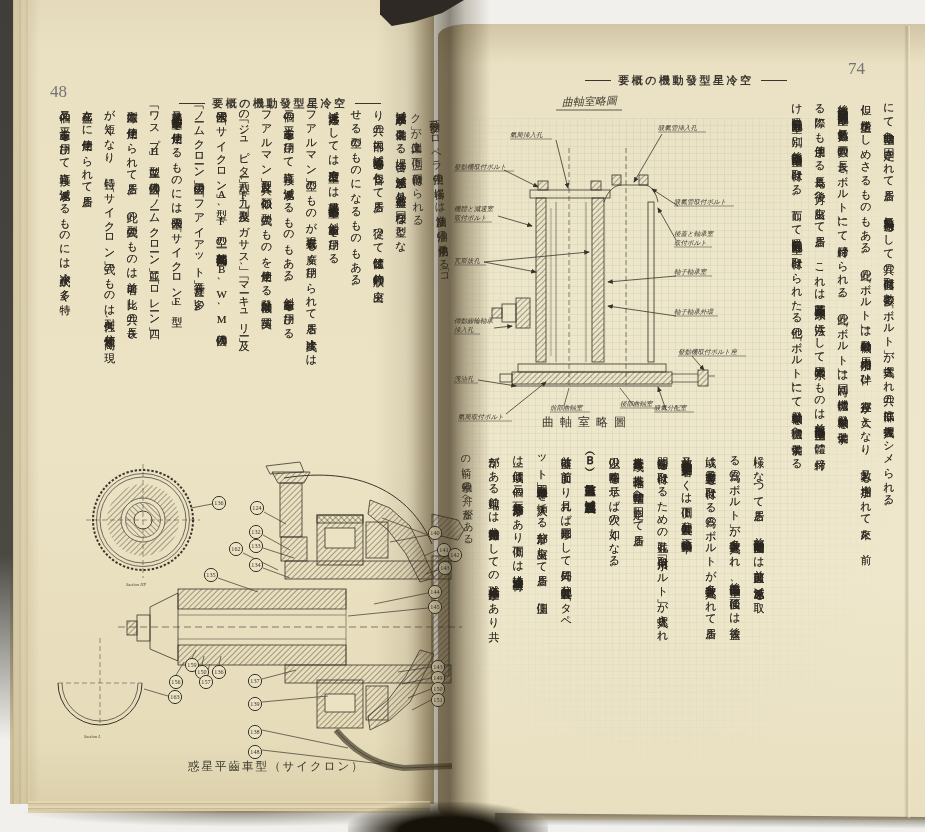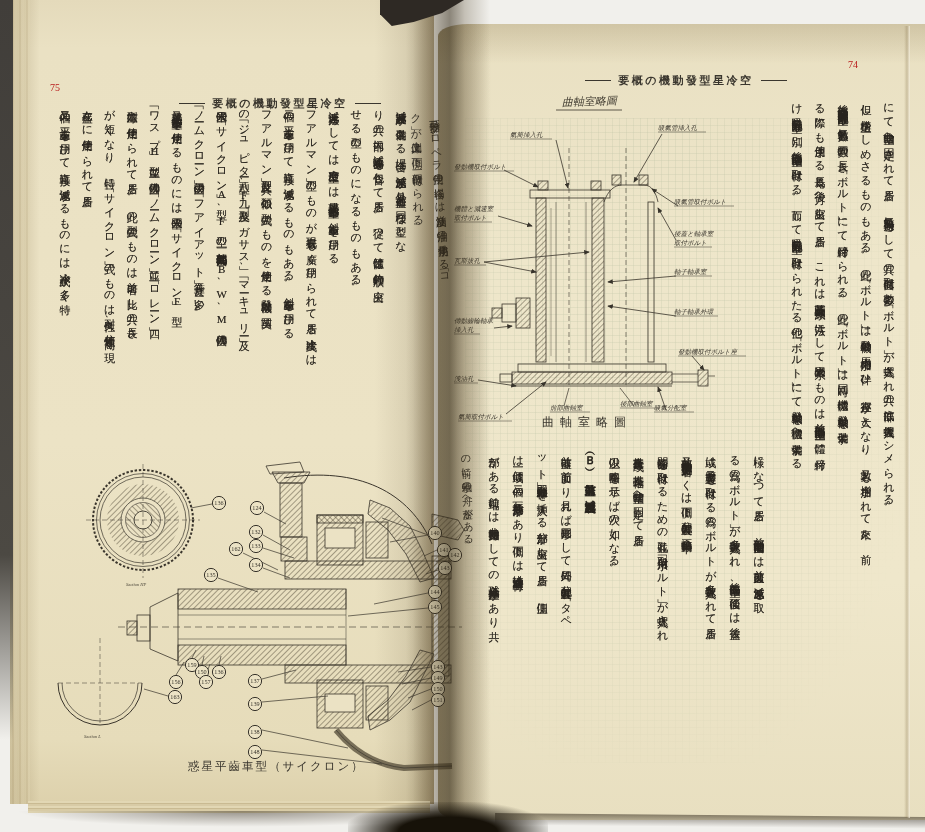--- a/index.html
+++ b/index.html
@@ -46,21 +46,21 @@
   #colsRB{left:480px;top:448px;width:291px;height:320px;font-size:11px;letter-spacing:.9px;line-height:24.1px;}
   .gcol{position:absolute;writing-mode:vertical-rl;text-orientation:upright;white-space:nowrap;z-index:4;color:#2e2a24;}
   #gcolL1{left:426px;top:112px;font-size:10.5px;letter-spacing:.8px;transform:rotate(-4deg);transform-origin:top center;}
   #gcolL2{left:409px;top:106px;font-size:10.8px;letter-spacing:.9px;transform:rotate(-1.5deg);transform-origin:top center;}
   #gcolR1{left:458px;top:448px;font-size:10.2px;letter-spacing:.8px;transform:rotate(-2deg);transform-origin:top center;}
   .hdr{position:absolute;z-index:4;display:flex;align-items:center;justify-content:center;gap:7px;
     font-size:11px;letter-spacing:2.5px;font-weight:bold;color:#3a362e;margin-top:11px;}
   .hdr::before,.hdr::after{content:"";width:26px;height:1.5px;background:#3a362e;}
   #hdrL{left:150px;top:85px;width:260px;}
   #hdrR{left:560px;top:62px;width:252px;}
-  .pn{position:absolute;z-index:4;font-size:10px;color:#b91c1c;}
+  .pn{position:absolute;z-index:4;font-size:17px;color:#737373;}
   #pnL{left:50px;top:82px;}
   #pnR{left:848px;top:59px;}
   svg{position:absolute;z-index:3;overflow:visible;}
   svg text{font-family:"Liberation Serif","DejaVu Serif",serif;fill:#3a362e;}
   .hand{font-style:italic;fill:#433e33;}
   .co circle{fill:#ece3c5;stroke:#37332b;stroke-width:1;}
   .co text{font-size:6.2px;text-anchor:middle;font-style:normal;}
 </style>
 </head>
 <body>
@@ -68,21 +68,21 @@
 <div id="stage">
   <div class="abs" id="pageL"></div>
   <div class="abs" id="pageR"></div>
   <div class="abs" id="cover"></div>
   <div class="abs" id="crease"></div>
   <div class="abs" id="ghostGrid"></div>
   <div class="abs" id="edgeBottomL"></div>
   <div class="abs" id="shadowL"></div>
   <div class="abs" id="underR"></div>
 
-  <div class="pn" id="pnL">75</div>
+  <div class="pn" id="pnL">48</div>
   <div class="pn" id="pnR">74</div>
   <div class="hdr" id="hdrL">
       <span>要概の機動發型星冷空</span>
     </div>
   <div class="hdr" id="hdrR">
       <span>要概の機動發型星冷空</span>
     </div>
 
   <div class="gcol" id="gcolL1">又可變節プロペラ使用の場合には送油及び排油の爲使用する「コ</div>
   <div class="gcol" id="gcolL2">ク」が上側又は下側に一個取付けられる。</div>

